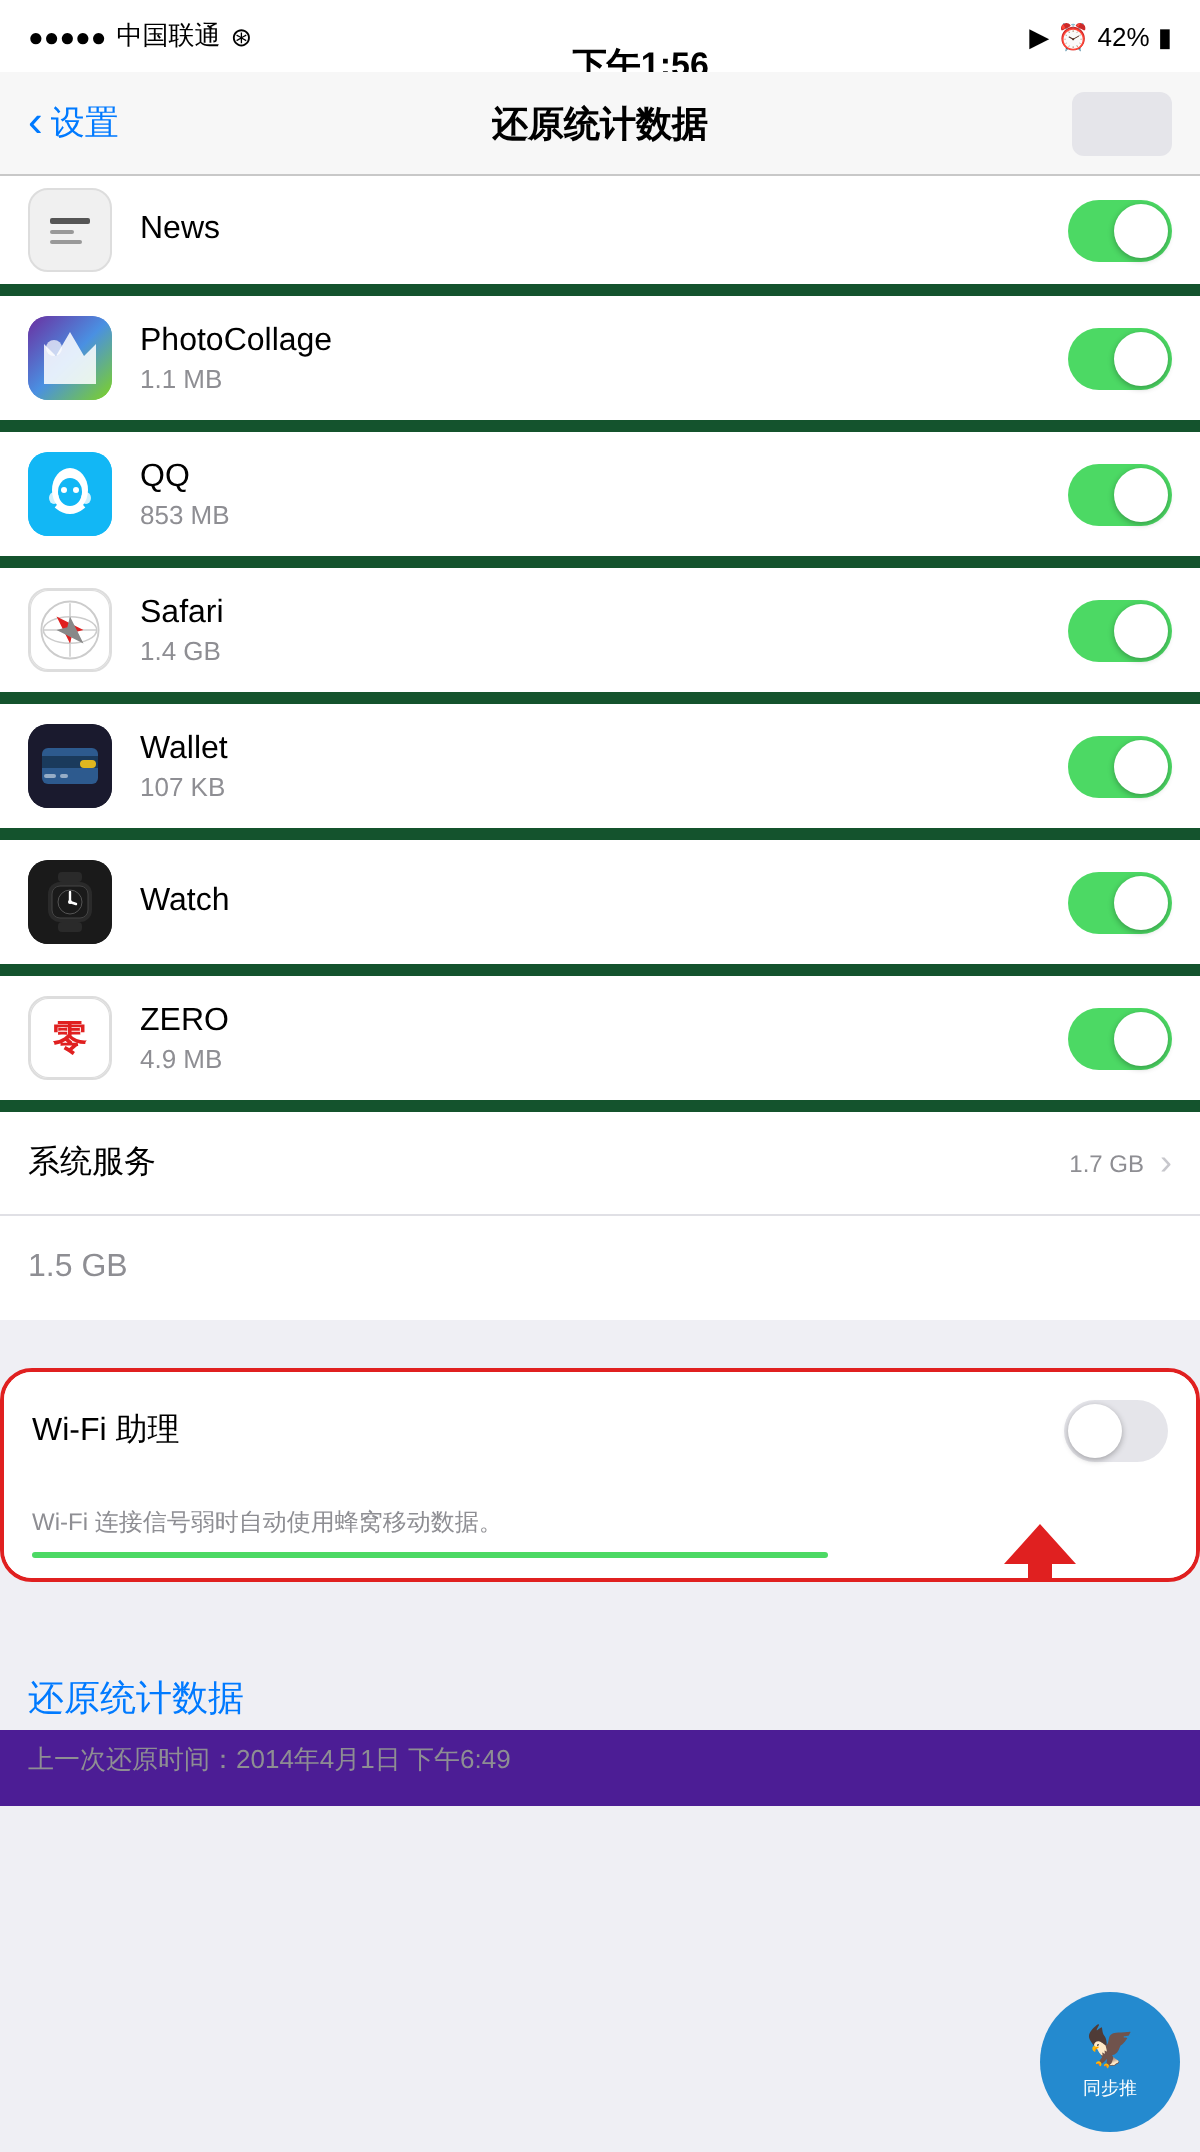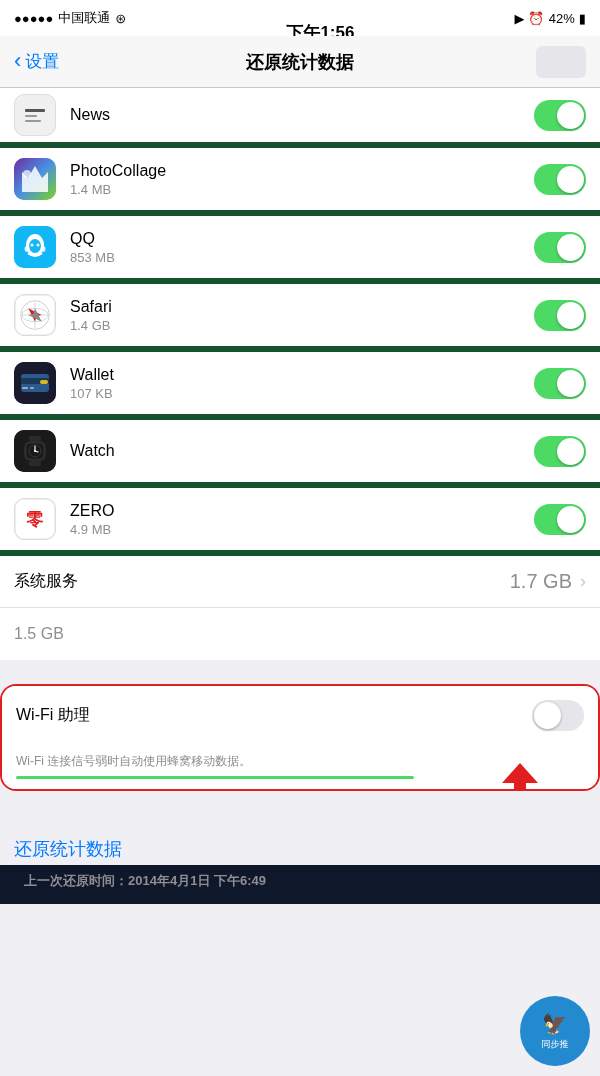--- a/index.html
+++ b/index.html
@@ -126,21 +126,21 @@
     
     .services-row {
       display: flex;
       align-items: center;
       padding: 14px 14px;
       background: #fff;
       border-bottom: 1px solid #e0e0e5;
       min-height: 52px;
     }
     .services-label { flex: 1; font-size: 16px; color: #000; }
-    .services-value { font-size: 20px; color: #8e8e93; margin-right: 8px; }
+    .services-value { font-size: 12px; color: #8e8e93; margin-right: 8px; }
     .chevron-right { color: #c7c7cc; font-size: 18px; }
 
     
     .uninstall-row {
       display: flex;
       align-items: center;
       padding: 14px 14px;
       background: #fff;
       min-height: 52px;
     }
@@ -265,21 +265,21 @@
             <stop offset="100%" stop-color="#7ed321"></stop>
           </linearGradient>
         </defs>
         <rect width="42" height="42" rx="10" fill="url(#pcGrad)"></rect>
         <polygon points="21,8 28,20 34,14 34,34 8,34 8,14 14,20" fill="white" opacity="0.85"></polygon>
         <circle cx="13" cy="16" r="4" fill="white" opacity="0.7"></circle>
       </svg>
     </div>
     <div class="app-info">
       <div class="app-name">PhotoCollage</div>
-      <div class="app-size">1.4 MB</div>
+      <div class="app-size">1.1 MB</div>
     </div>
     <div class="toggle on">
       <div class="toggle-knob"></div>
     </div>
   </div>
 
   <div class="list-item">
     <div class="app-icon qq-icon">
       <svg width="42" height="42" viewBox="0 0 42 42">
         <rect width="42" height="42" rx="10" fill="#12b7f5"></rect>
@@ -416,20 +416,20 @@
       </svg>
     </div>
   </div>
 </div>
 
 <div style="height:40px; background:#efeff4;"></div>
 
 <div style="background:#efeff4; padding: 6px 14px 4px;">
   <span class="reset-link">还原统计数据</span>
 </div>
-<div style="background:#0f172a; padding: 6px 24px 14px; font-weight: bold;">
+<div style="background:#4c1d95; padding: 6px 14px 14px;">
   <span class="last-reset-text">上一次还原时间：2014年4月1日 下午6:49</span>
 </div>
 
 <div class="watermark">
   <div class="watermark-icon">🦅</div>
   <span>同步推</span>
 </div>
 
 </body></html>

